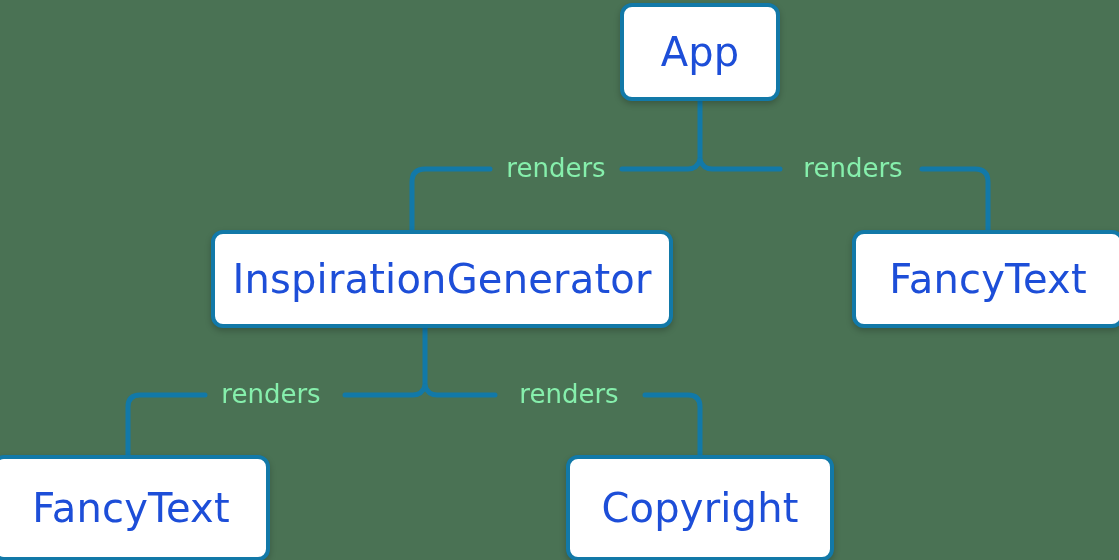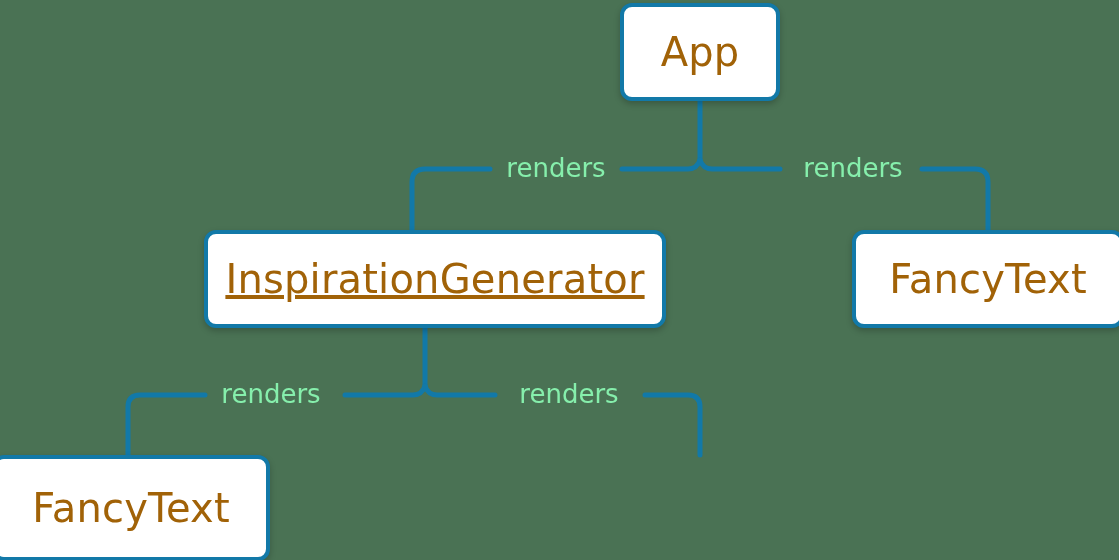--- a/index.html
+++ b/index.html
@@ -23,21 +23,21 @@
     top: 0;
     width: 1119px;
     height: 560px;
   }
   .node {
     position: absolute;
     box-sizing: border-box;
     background: #ffffff;
     border: 4px solid #1279a8;
     border-radius: 12px;
-    color: #a16207;
+    color: #1d4ed8;
     display: flex;
     align-items: center;
     justify-content: center;
     font-size: 40px;
     font-weight: 400;
     letter-spacing: 0.2px;
     white-space: nowrap;
     box-shadow: 0 3px 6px rgba(0,0,0,0.22);
     z-index: 2;
   }
@@ -75,32 +75,35 @@
 
       <path d="M 425 386 Q 428 395 437 395 L 495 395"></path>
       <path d="M 645 395 L 688 395 Q 700 395 700 407 L 700 455"></path>
     </g>
   </svg>
 
   <div class="node" style="left:620px; top:3px; width:160px; height:98px;">
     <span>App</span>
   </div>
 
-  <div class="node" style="left:204px; top:230px; width:462px; height:98px;text-decoration:underline;">
+  <div class="node" style="left:211px; top:230px; width:462px; height:98px;">
     <span>InspirationGenerator</span>
   </div>
 
   <div class="node" style="left:852px; top:230px; width:272px; height:98px;">
     <span>FancyText</span>
   </div>
 
   <div class="node" style="left:-8px; top:455px; width:278px; height:106px;">
     <span>FancyText</span>
   </div>
 
+  <div class="node" style="left:566px; top:455px; width:268px; height:106px;">
+    <span>Copyright</span>
+  </div>
 
   <div class="edge-label" style="left:556px; top:168px;">renders</div>
 
   <div class="edge-label" style="left:853px; top:168px;">renders</div>
 
   <div class="edge-label" style="left:271px; top:394px;">renders</div>
 
   <div class="edge-label" style="left:569px; top:394px;">renders</div>
 
 </div>

